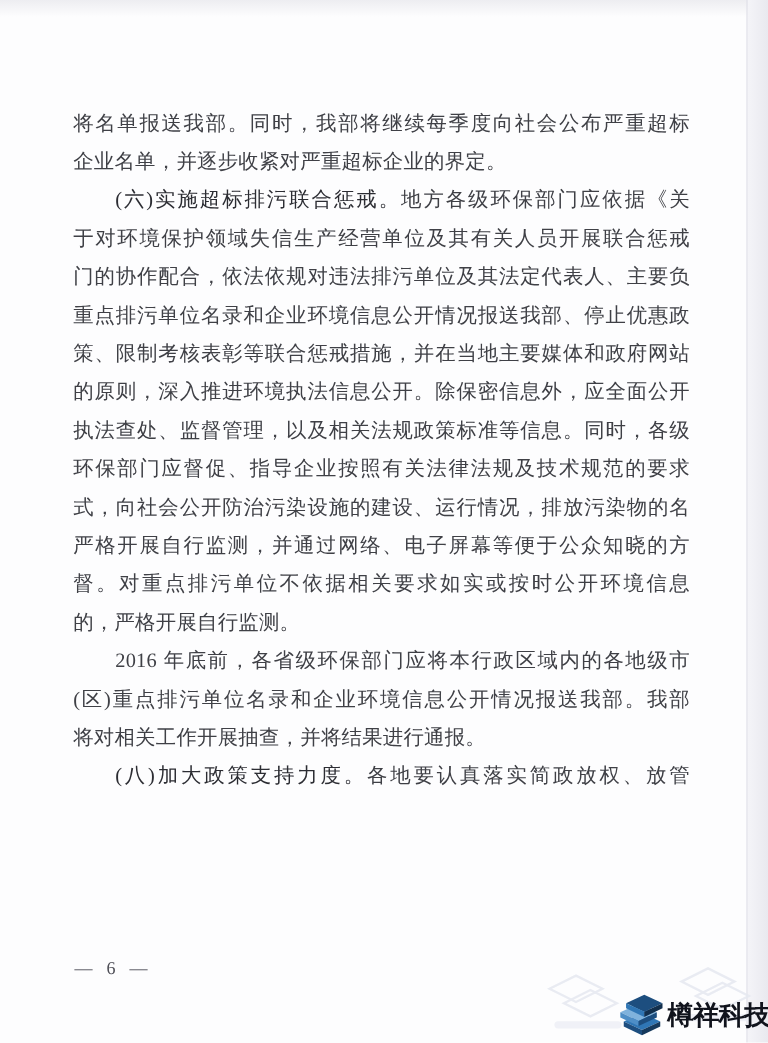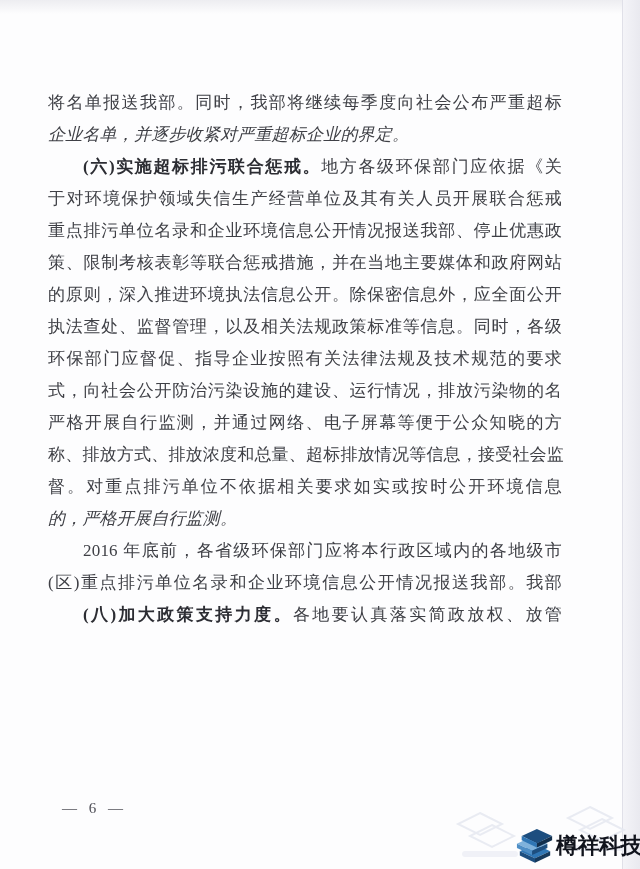--- a/index.html
+++ b/index.html
@@ -22,43 +22,42 @@
   
   .scan-edge {
     position: absolute;
     top: 0; right: 0;
     width: 17px; height: 100%;
     background: linear-gradient(to right, #f4f4f8, #e9e9ef);
     border-left: 1px solid #e0e0e8;
   }
   .content {
     position: absolute;
-    left: 48px;
+    left: 61px;
     top: 87px;
     width: 514px;
   }
   .line {
     height: 32px;
     line-height: 32px;
     font-size: 17px;
     color: #3f4046;
     letter-spacing: 0.2px;
     text-align: justify;
     text-align-last: justify;
     white-space: nowrap;
     overflow: visible;
   }
   .line.para-end {
     text-align: right;
     text-align-last: left;
-    font-style: italic;
   }
   .line.indent { padding-left: 35px; }
   .line .lead {
-    font-weight: 700;
+    font-weight: 400;
     color: #2c2d33;
   }
   .page-number {
     position: absolute;
     left: 62px;
     top: 800px;
     font-size: 15px;
     letter-spacing: 4px;
     color: #4e4e56;
   }
@@ -93,32 +92,33 @@
 
 <div class="page">
 
   <div class="scan-edge"></div>
 
   <div class="content">
       <div class="line">将名单报送我部。同时，我部将继续每季度向社会公布严重超标</div>
       <div class="line para-end">企业名单，并逐步收紧对严重超标企业的界定。</div>
       <div class="line indent"><span class="lead">(六)实施超标排污联合惩戒。</span>地方各级环保部门应依据《关</div>
       <div class="line">于对环境保护领域失信生产经营单位及其有关人员开展联合惩戒</div>
+      <div class="line">门的协作配合，依法依规对违法排污单位及其法定代表人、主要负</div>
       <div class="line">重点排污单位名录和企业环境信息公开情况报送我部、停止优惠政</div>
       <div class="line">策、限制考核表彰等联合惩戒措施，并在当地主要媒体和政府网站</div>
       <div class="line">的原则，深入推进环境执法信息公开。除保密信息外，应全面公开</div>
       <div class="line">执法查处、监督管理，以及相关法规政策标准等信息。同时，各级</div>
       <div class="line">环保部门应督促、指导企业按照有关法律法规及技术规范的要求</div>
       <div class="line">式，向社会公开防治污染设施的建设、运行情况，排放污染物的名</div>
       <div class="line">严格开展自行监测，并通过网络、电子屏幕等便于公众知晓的方</div>
-      <div class="line">称、排放方式、排放浓度和总量、超标排放情况等信息，接受社会监</div>
       <div class="line">督。对重点排污单位不依据相关要求如实或按时公开环境信息</div>
       <div class="line para-end">的，严格开展自行监测。</div>
       <div class="line indent">2016 年底前，各省级环保部门应将本行政区域内的各地级市</div>
       <div class="line">(区)重点排污单位名录和企业环境信息公开情况报送我部。我部</div>
+      <div class="line para-end">将对相关工作开展抽查，并将结果进行通报。</div>
       <div class="line indent"><span class="lead">(八)加大政策支持力度。</span>各地要认真落实简政放权、放管</div>
     </div>
 
   <div class="page-number">— 6 —</div>
 
   <svg class="ghost-marks" viewBox="0 0 200 74" xmlns="http://www.w3.org/2000/svg">
     <g fill="none" stroke="#e6e9f1" stroke-width="2">
       <path d="M40 18 L62 29 L40 40 L18 29 Z"></path>
       <path d="M52 30 L74 41 L52 52 L30 41 Z"></path>
       <path d="M150 12 L172 23 L150 34 L128 23 Z"></path>

